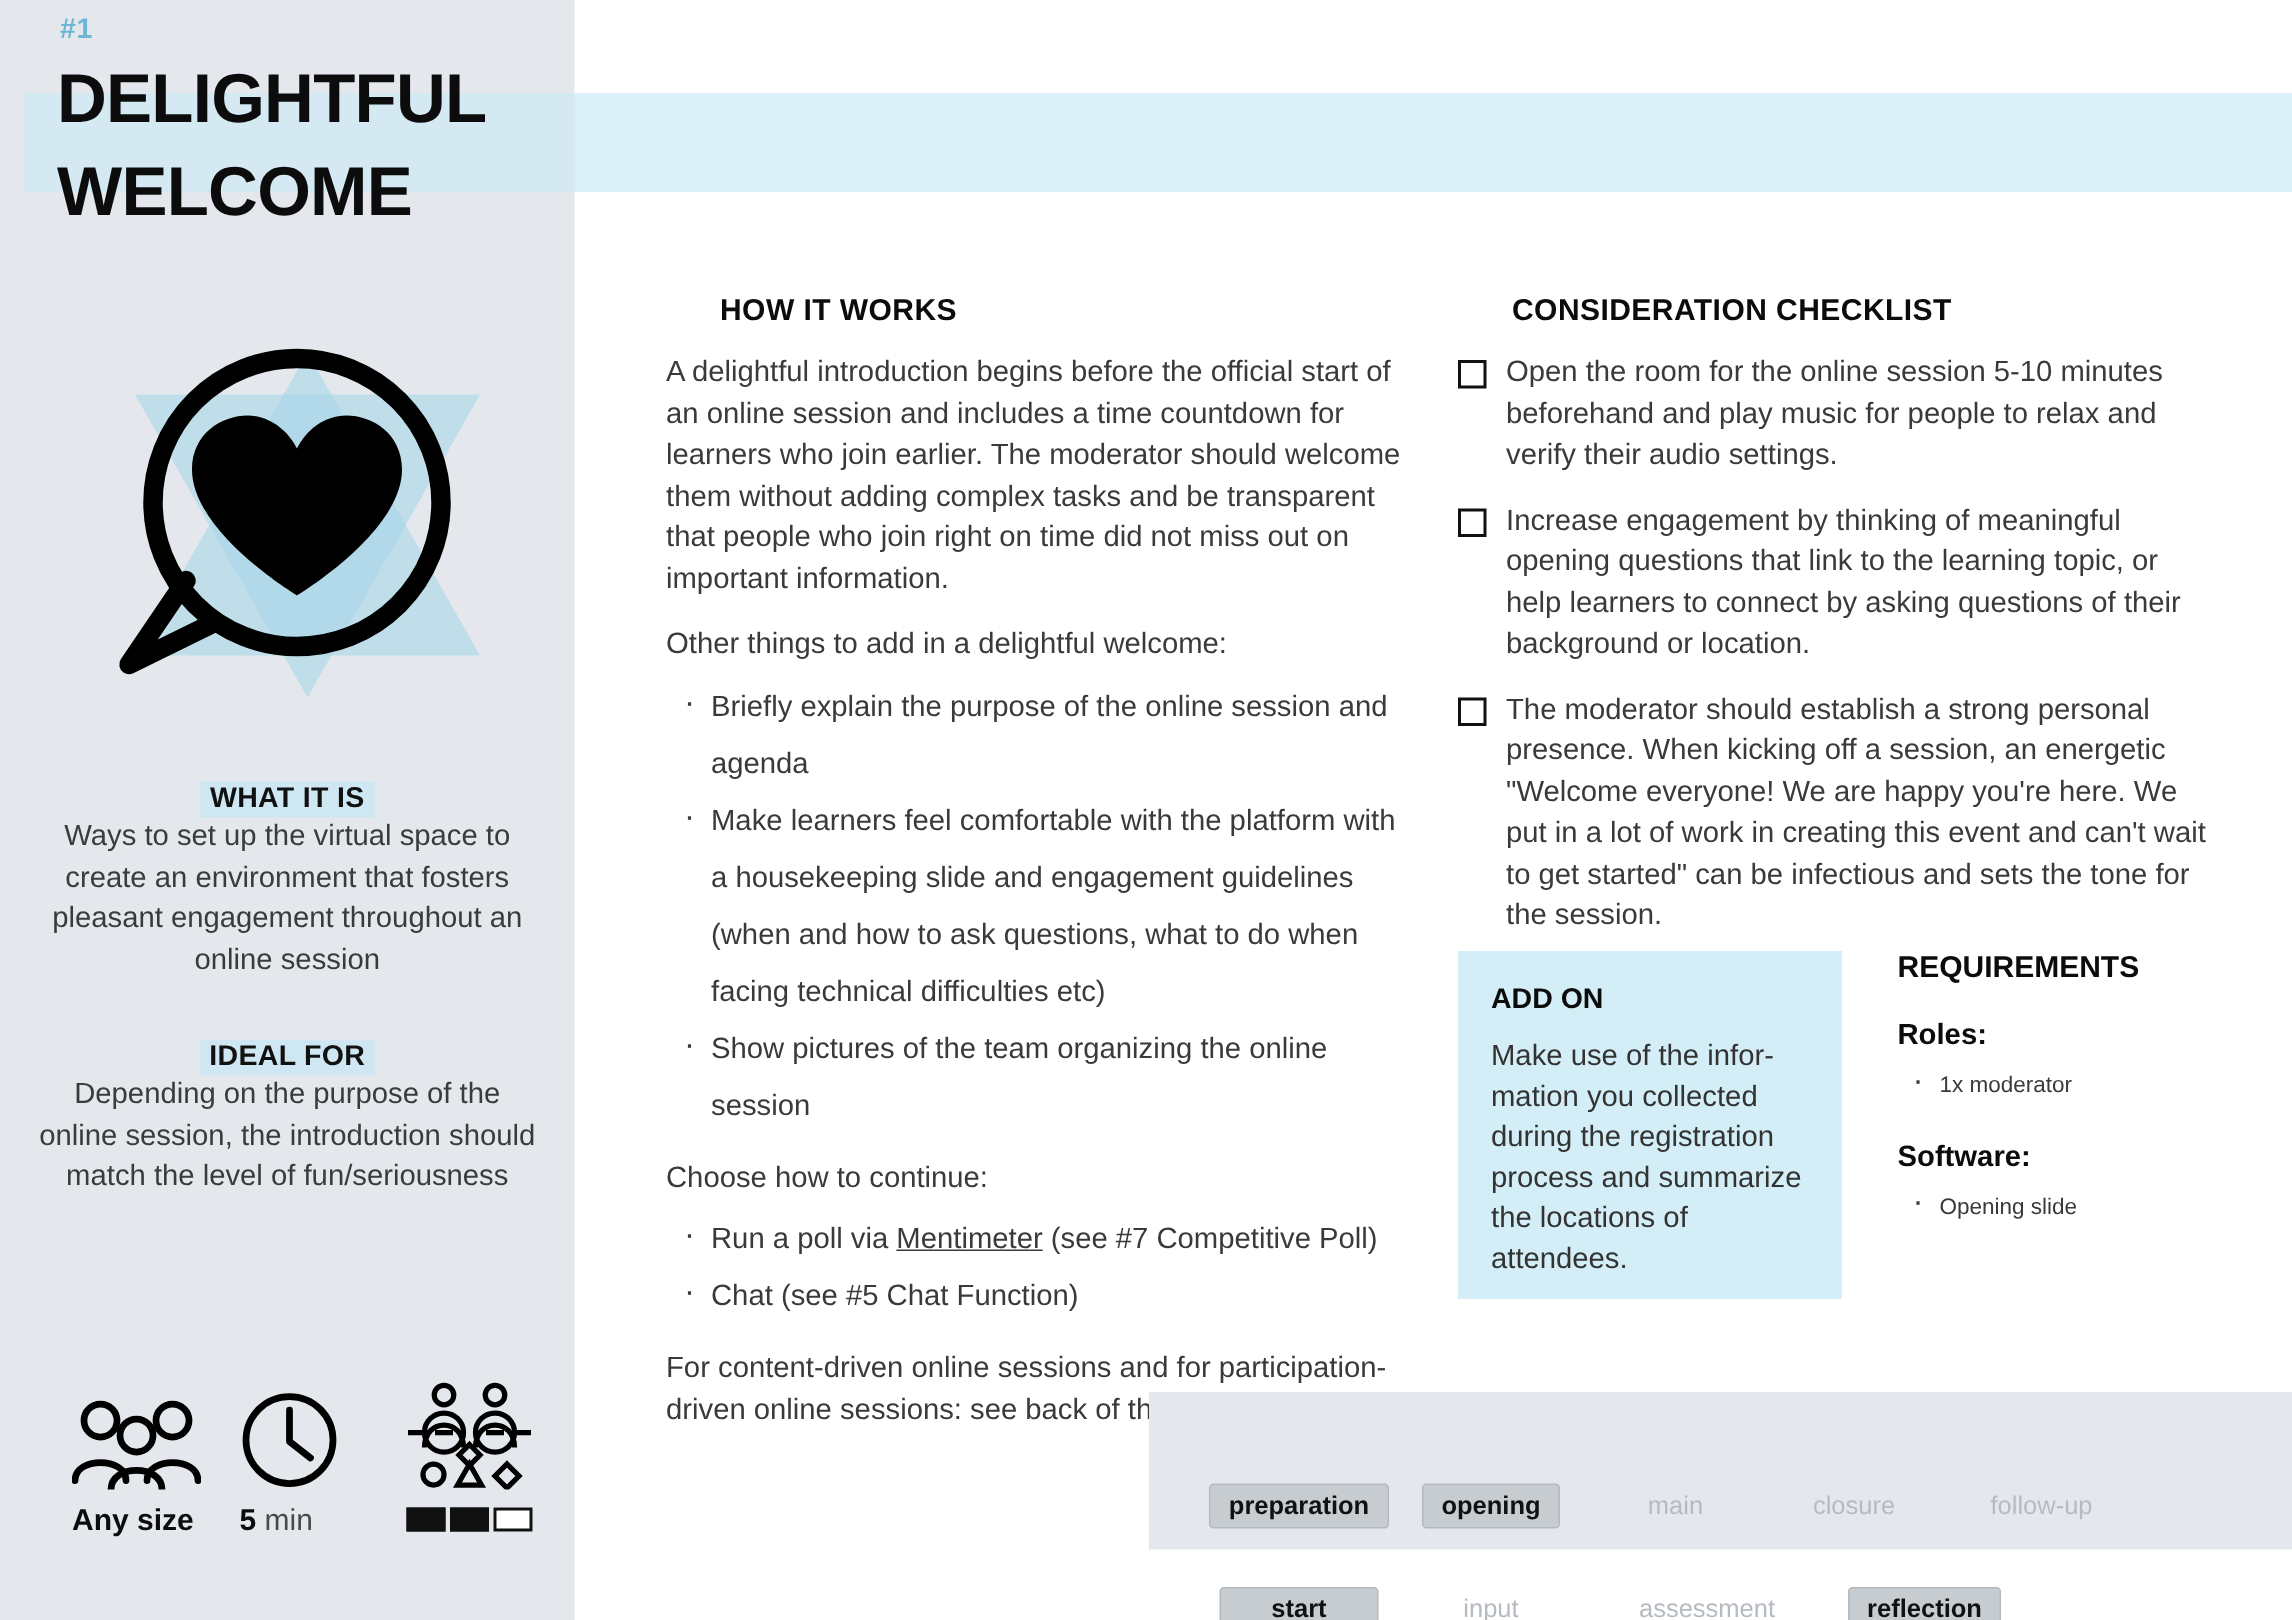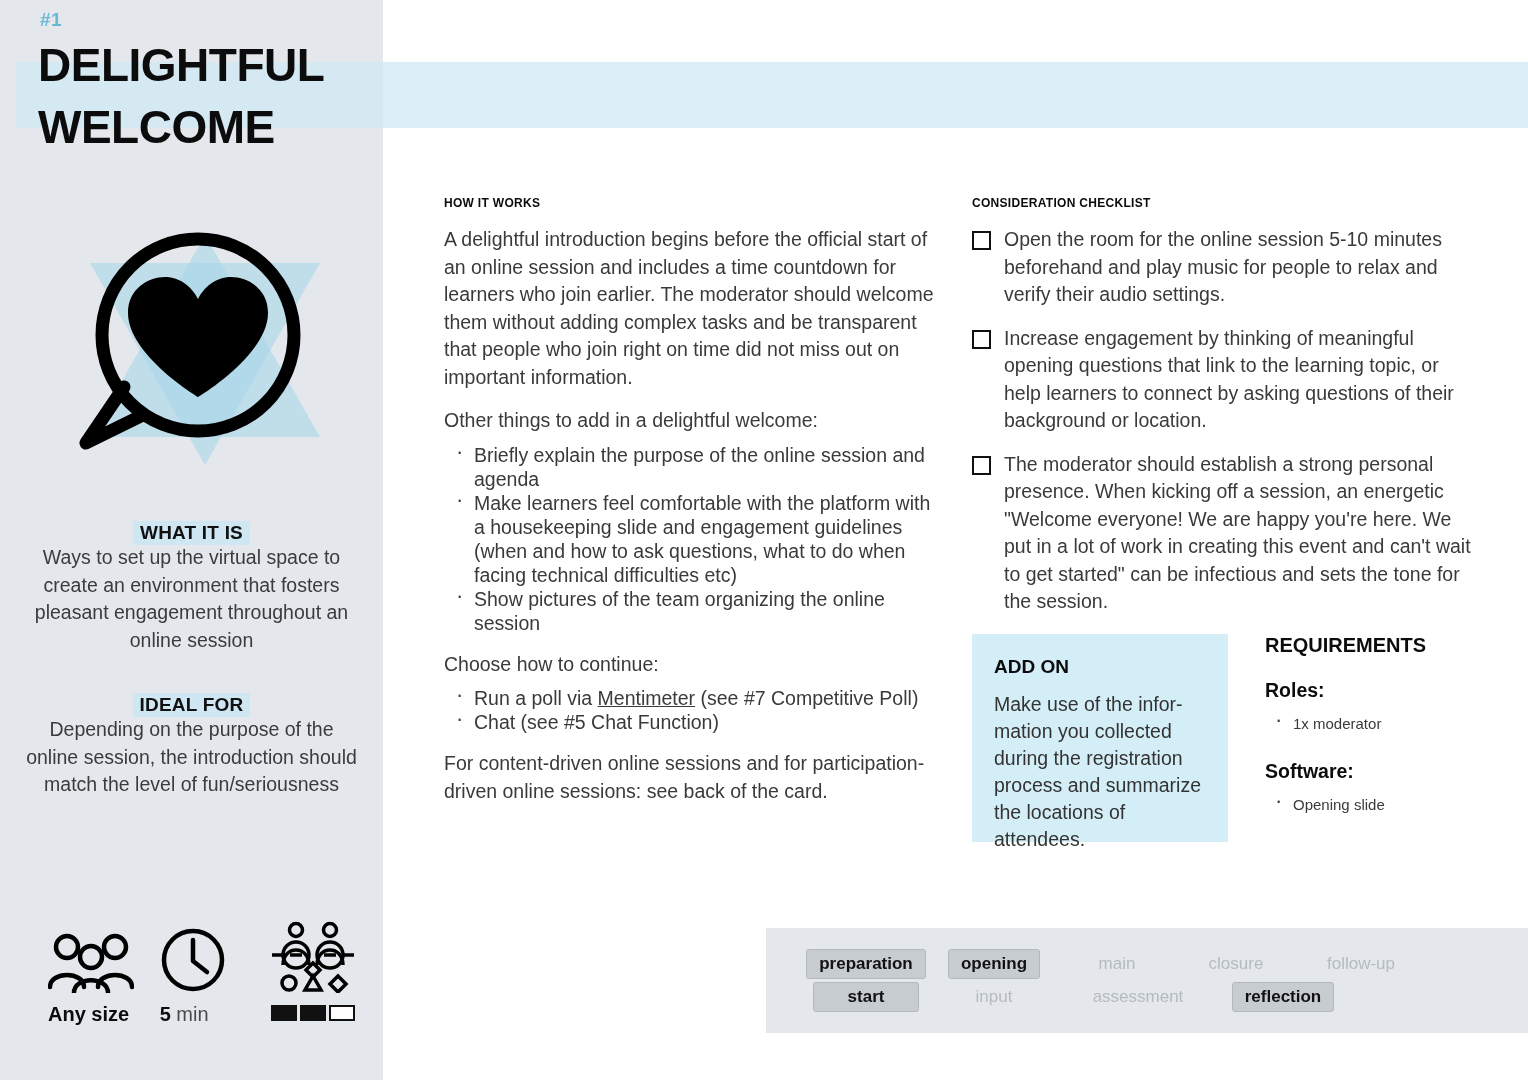--- a/index.html
+++ b/index.html
@@ -67,67 +67,67 @@
   .metric .lbl b { font-weight: bold; color:#0c0c0c; }
   .metric .lbl .light { color:#4a4a4a; font-weight: normal;}
 
   .bar3 { display:flex; gap:3px; margin-top: 12px; }
   .bar3 i { display:block; width:26px; height:16px; border:2px solid #111; background:#111; }
   .bar3 i.empty { background:#fff; }
 
   
   .main { position:absolute; left:383px; top:0; width:1145px; height:1080px; }
   .col-head {
-    font-size: 12px; font-weight: bold; color:#0c0c0c; letter-spacing:.3px;
+    font-size: 20px; font-weight: bold; color:#0c0c0c; letter-spacing:.3px;margin-left:36px;
   }
   .colA { position:absolute; left:61px; top:196px; width:500px; }
   .colB { position:absolute; left:589px; top:196px; width:505px; }
 
   p.body {
     font-size: 19.5px; color:#3a3a3a; line-height:27.5px; margin-top:16px;
   }
   ul.blist { list-style:none; margin-top: 8px; }
   ul.blist li {
     position: relative; font-size: 19.5px; color:#3a3a3a;
-    line-height: 24px; padding-left: 30px; margin-top:0;
+    line-height: 38px; padding-left: 30px; margin-top:0;
   }
   ul.blist li::before {
     content: "·"; position:absolute; left: 12px; top:-3px;
     font-size: 22px; color:#3a3a3a;
   }
   .link { text-decoration: underline; }
 
   .chk { display:flex; margin-top: 16px; }
   .chkbox {
     flex: 0 0 auto; width: 19px; height: 19px;
     border: 2.5px solid #111; margin-right: 13px; margin-top: 5px;
   }
   .chk .txt { font-size:19.5px; color:#3a3a3a; line-height:27.5px; }
 
   .addon {
-    position:absolute; left:589px; top:634px; width:256px; height:208px;
+    position:absolute; left:589px; top:634px; width:256px; height:232px;
     background:#d4eef7; padding:22px 8px 0 22px;
   }
   .addon h3 { font-size:19px; font-weight:bold; color:#0c0c0c; }
   .addon p { font-size:19.5px; color:#333; line-height:27px; margin-top:13px; }
 
   .reqs { position:absolute; left:882px; top:634px; width:260px; }
   .reqs h3 { font-size:20px; font-weight:bold; color:#0c0c0c; }
   .reqs h4 { font-size:19.5px; font-weight:bold; color:#0c0c0c; margin-top:22px; }
   .reqs ul { list-style:none; margin-top:8px; }
   .reqs li { position:relative; padding-left:28px; font-size:15px; color:#3a3a3a; line-height:28px;}
   .reqs li::before { content:"·"; position:absolute; left:10px; top:-4px; font-size:22px; }
 
   
   .footer {
     position:absolute; left:383px; top:928px; width:1145px; height:105px;
     background:#e4e8ed;
   }
   .tagrows { position:absolute; left:36px; top:21px; }
-  .tagrow { display:flex; align-items:center; height:29px; margin-bottom:4px; }
+  .tagrow { display:flex; align-items:center; height:29px; margin-bottom:4px;margin-top:40px; }
   .tag {
     font-size:17px; font-weight:bold; color:#111;
     background:#c7ccd1; border:1px solid #b4b9bf; border-radius:3px;
     padding:4px 12px; text-align:center; display:inline-block;
   }
   .tag.off {
     background:transparent; border-color:transparent;
     color:#b6bbc1; font-weight:normal;
   }
   .slot { display:inline-block; text-align:center; }

